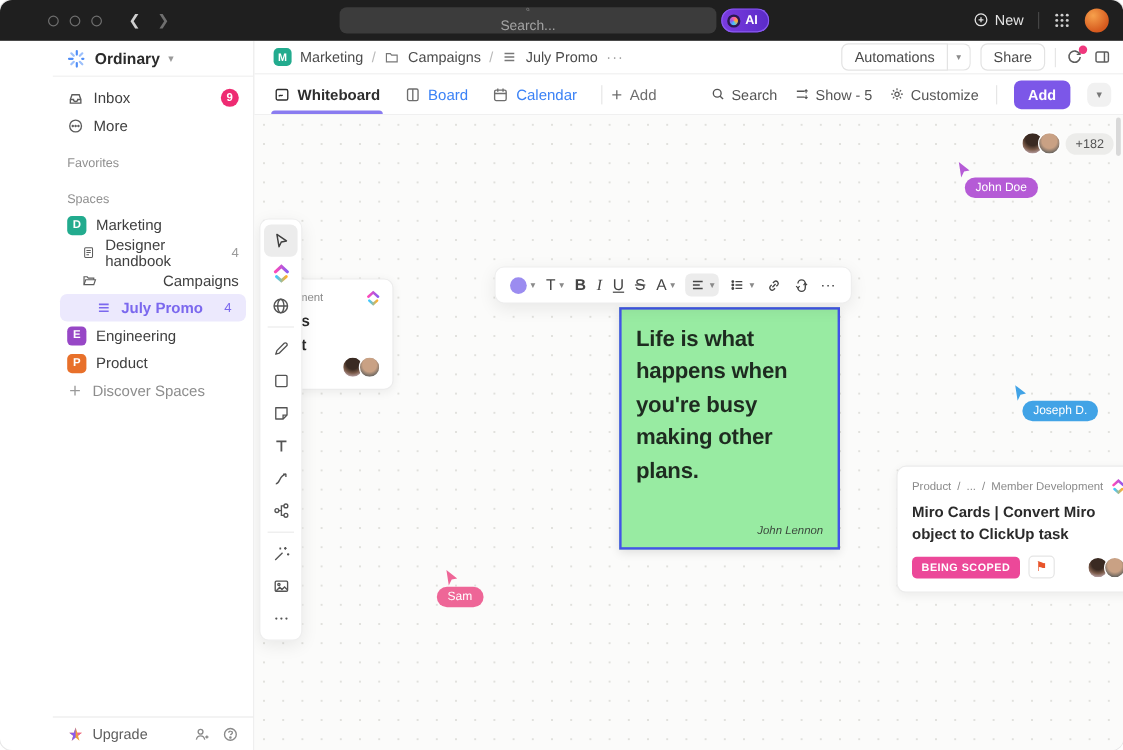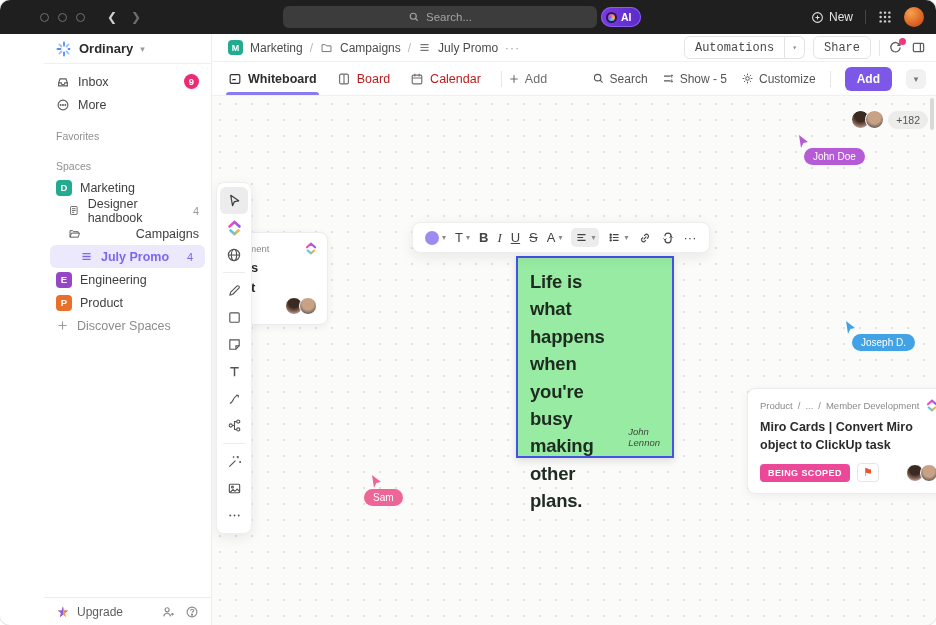--- a/index.html
+++ b/index.html
@@ -6,25 +6,25 @@
   html,body { background:#fff; }
   body { font-family:"Liberation Sans", sans-serif; width:936px; height:625px; overflow:hidden; }
   .app { width:936px; height:625px; border-radius:10px; overflow:hidden; display:flex; flex-direction:column; background:#fff; box-shadow:0 0 0 1px #e8e8e8; }
 
   
   .topbar { height:34px; background:#1f1f1f; display:flex; align-items:center; padding:0 12px; flex:0 0 auto; position:relative; }
   .win-dots { display:flex; gap:9px; margin-left:28px; }
   .win-dot { width:9px; height:9px; border:1.4px solid #6f6f6f; border-radius:50%; }
   .nav-arrows { display:flex; gap:14px; margin-left:22px; color:#cfcfcf; font-size:12px; }
   .nav-arrows .fwd { color:#6f6f6f; }
-  .search-pill { position:absolute; left:283px; width:314px; height:22px; top:6px; background:#3c3c3c; border-radius:6px; display:flex; align-items:center; justify-content:center; gap:6px; color:#a3a3a3; font-size:11.5px; }
+  .search-pill { position:absolute; left:283px; width:314px; height:22px; top:6px; background:#3c3c3c; border-radius:6px; display:flex; align-items:center; justify-content:center; gap:6px; color:#a3a3a3; font-size:11.5px;flex-direction:column; }
   .ai-pill { position:absolute; left:601px; top:7px; height:20px; padding:0 9px 0 5px; border-radius:10px; background:linear-gradient(90deg,#7b3be0,#5a2bc8); display:flex; align-items:center; gap:4px; color:#fff; font-size:10.5px; font-weight:bold; box-shadow:0 0 0 1px #8a5cf0 inset; }
   .ai-dot { width:11px; height:11px; border-radius:50%; background:conic-gradient(#ff5ca8,#ffb02e,#41c7ff,#8a5cf0,#ff5ca8); border:2px solid #2a1850; }
   .topbar-right { margin-left:auto; display:flex; align-items:center; gap:12px; color:#e4e4e4; font-size:12px; }
-  .tb-new { display:flex; align-items:flex-end; gap:5px; }
+  .tb-new { display:flex; align-items:flex-start; gap:5px; }
   .tb-sep { width:1px; height:14px; background:#454545; }
   .avatar { border-radius:50%; background:radial-gradient(circle at 35% 30%, #f7a14c, #d65a1e 70%); }
   .av-a { background:radial-gradient(circle at 50% 28%, #3a2a22 38%, #7a5a48 60%, #e9d9ee); }
   .av-b { background:radial-gradient(circle at 50% 38%, #c9a184 45%, #6b6660 75%, #ece4f4); }
 
   .body-row { flex:1; display:flex; min-height:0;margin-left:44px; }
 
   
   .sidebar { width:168px; flex:0 0 auto; border-right:1px solid #ececec; display:flex; flex-direction:column; background:#fff; }
   .ws-row { height:30px; display:flex; align-items:center; gap:7px; padding:0 12px; border-bottom:1px solid #f0f0f0; }
@@ -44,30 +44,30 @@
   .upgrade-icons { margin-left:auto; display:flex; gap:10px; color:#8a8a8a; }
 
   
   .main { flex:1; display:flex; flex-direction:column; min-width:0; }
   .hdr1 { height:28px; border-bottom:1px solid #f0f0f0; display:flex; align-items:center; padding:0 10px 0 16px; }
   .crumb { display:flex; align-items:center; gap:7px; font-size:12px; color:#4c4c4c; }
   .crumb .sep { color:#b9b9b9; }
   .crumb-av { width:15px; height:15px; border-radius:4px; background:#22ab8e; color:#fff; font-size:9px; font-weight:bold; display:flex; align-items:center; justify-content:center; }
   .dots3 { color:#9a9a9a; letter-spacing:1px; font-size:12px; }
   .hdr1-right { margin-left:auto; display:flex; align-items:center; gap:8px; }
-  .btn-outline { height:23px; border:1px solid #e3e3e3; border-radius:6px; background:#fff; display:flex; align-items:center; padding:0 10px; font-size:12px; color:#4a4a4a;font-family:Liberation Mono, monospace; }
+  .btn-outline { height:23px; border:1px solid #e3e3e3; border-radius:6px; background:#fff; display:flex; align-items:center; padding:0 10px; font-size:12px; color:#4a4a4a; }
   .split { display:flex; }
   .split .btn-outline:first-child { border-radius:6px 0 0 6px; }
   .split .btn-outline:last-child { border-radius:0 6px 6px 0; border-left:none; padding:0 7px; }
   .vline { width:1px; height:16px; background:#e6e6e6; }
   .icon-btn { position:relative; color:#5d5d5d; display:flex; align-items:center; }
   .pink-dot { position:absolute; top:-2px; right:-3px; width:7px; height:7px; border-radius:50%; background:#f0377d; }
 
   .hdr2 { height:34px; border-bottom:1px solid #f0f0f0; display:flex; align-items:center; padding:0 10px 0 16px; }
-  .tab { display:flex; align-items:center; gap:6px; font-size:12.5px; color:#b91c1c; margin-right:20px; position:relative; height:100%; }
+  .tab { display:flex; align-items:center; gap:6px; font-size:12.5px; color:#3b82f6; margin-right:20px; position:relative; height:100%; }
   .tab.active { color:#2e2e2e; font-weight:bold; }
   .tab.active::after { content:""; position:absolute; left:-2px; right:-2px; bottom:0; height:3px; border-radius:3px 3px 0 0; background:#8a7cf0; }
   .tab-add { display:flex; align-items:center; gap:5px; color:#6e6e6e; font-size:12.5px; margin-left:6px; }
   .hdr2-right { margin-left:auto; display:flex; align-items:center; gap:14px; font-size:12px; color:#555; }
   .hr-item { display:flex; align-items:center; gap:5px; }
   .add-btn { background:#7c57e8; color:#fff; border:none; height:24px; padding:0 12px; border-radius:6px; font-size:12px; font-weight:bold; font-family:inherit; }
   .add-chev { width:20px; height:20px; border-radius:6px; background:#f1f1f1; display:flex; align-items:center; justify-content:center; color:#777; font-size:9px; }
 
   
   .canvas { position:relative; flex:1; background-color:#fbfbfa; background-image:radial-gradient(#e0e0dc 1px, transparent 1.2px); background-size:16px 16px; overflow:hidden; }
@@ -87,21 +87,21 @@
   .fmt-toolbar { position:absolute; left:200px; top:126px; height:31px; background:#fff; border:1px solid #eee; border-radius:8px; box-shadow:0 4px 14px rgba(0,0,0,.08); display:flex; align-items:center; padding:0 12px; gap:9px; z-index:6; font-size:13px; color:#444; }
   .fmt-item { display:flex; align-items:center; gap:3px; }
   .color-dot { width:14px; height:14px; border-radius:50%; background:#9b8cf0; }
   .fmt-b { font-weight:bold; }
   .fmt-i { font-style:italic; font-family:"Liberation Serif", serif; }
   .fmt-u { text-decoration:underline; }
   .fmt-s { text-decoration:line-through; }
   .fmt-active { background:#ececec; border-radius:5px; padding:3px 4px; }
   .tiny-chev { font-size:8px; color:#8a8a8a; }
 
-  .sticky { position:absolute; left:304px; top:160px; width:158px; height:202px; background:#98eba2; border:2px solid #4353e8; box-shadow:0 3px 8px rgba(0,0,0,.12); padding:10px 12px 8px; display:flex; z-index:3; }
+  .sticky { position:absolute; left:304px; top:160px; width:184px; height:202px; background:#98eba2; border:2px solid #4353e8; box-shadow:0 3px 8px rgba(0,0,0,.12); padding:10px 12px 8px; display:flex; flex-direction:column; z-index:3;align-items:flex-end; }
   .sticky-text { font-size:18.5px; font-weight:bold; color:#1e2b20; line-height:1.48; letter-spacing:-.2px; }
   .sticky-author { margin-top:auto; font-size:9.5px; font-style:italic; color:#3c4a3e; }
 
   .card { background:#fff; border:1px solid #ececec; border-radius:8px; box-shadow:0 2px 8px rgba(0,0,0,.06); position:absolute; }
   .partial-card { left:20px; top:136px; width:96px; height:93px; z-index:4; padding:9px 10px; }
   .pc-top { display:flex; align-items:center; justify-content:space-between; font-size:9.5px; color:#8a8a8a; }
   .pc-line { font-size:13px; font-weight:bold; color:#2b2b2b; margin-top:5px; }
   .pc-avs { position:absolute; right:10px; bottom:9px; display:flex; }
   .pc-avs .avatar { width:18px; height:18px; border:1.5px solid #fff; }
   .pc-avs .avatar + .avatar { margin-left:-4px; }

